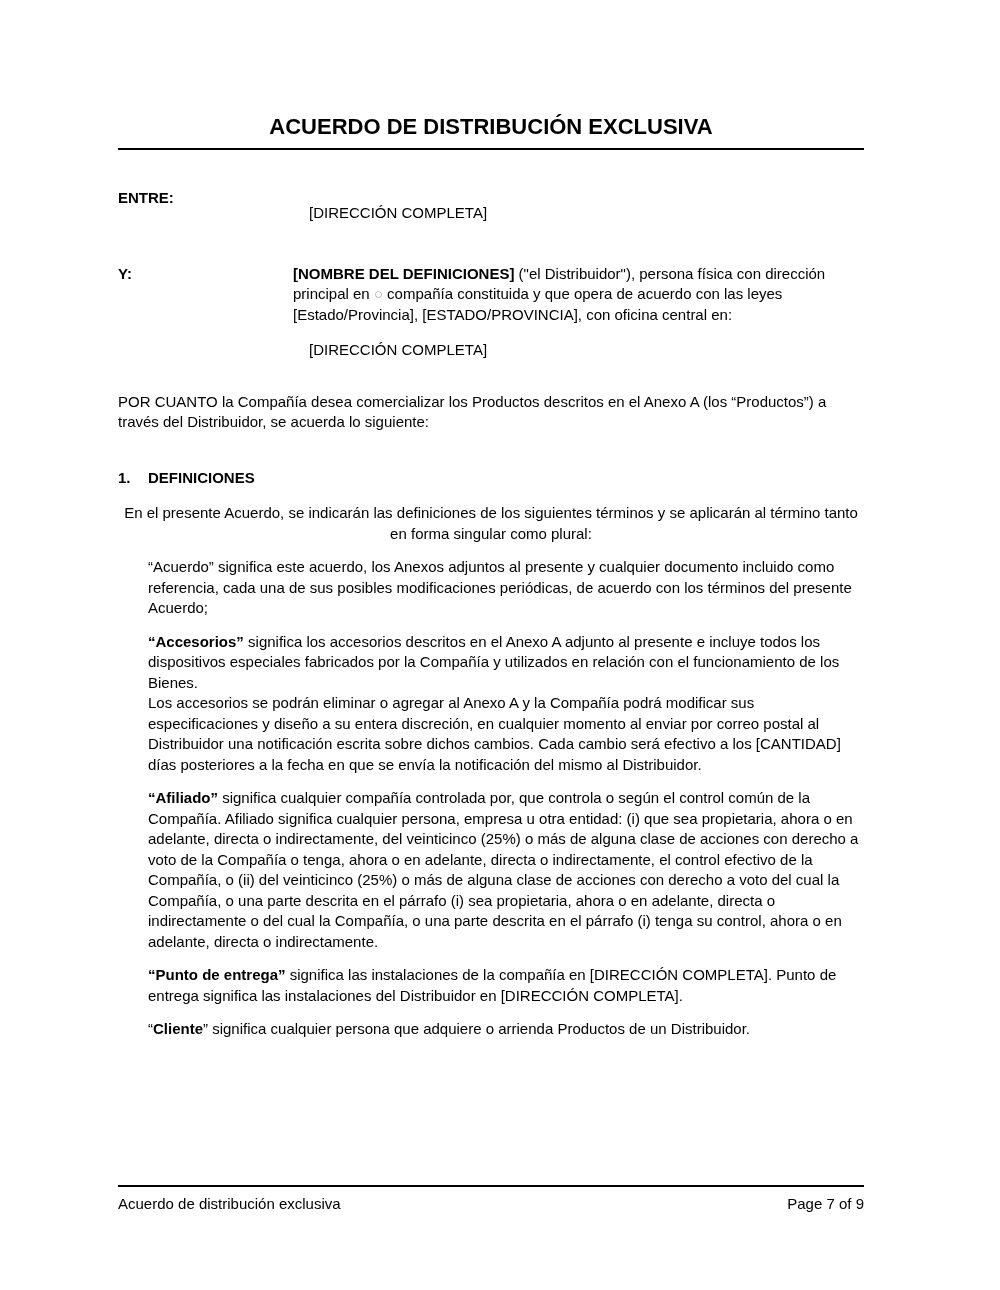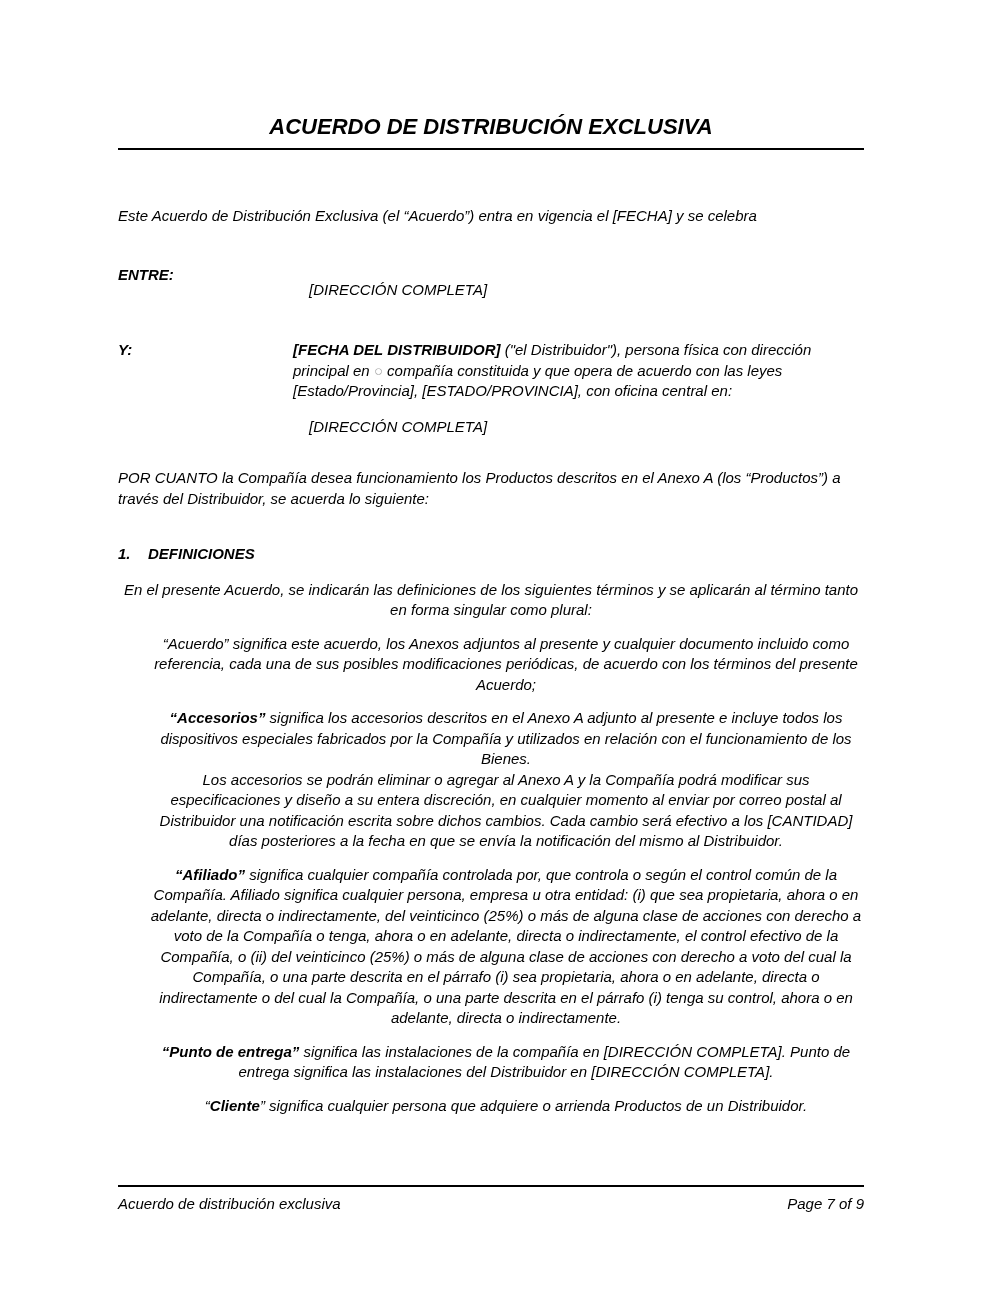--- a/index.html
+++ b/index.html
@@ -8,21 +8,20 @@
     background: #ffffff;
   }
   .page {
     position: relative;
     width: 980px;
     height: 1290px;
     background: #ffffff;
     color: #000000;
     font-family: "Liberation Sans", sans-serif;
     overflow: hidden;
-    font-style: italic;
   }
   .content {
     padding: 112px 116px 0 118px;
   }
   h1.title {
     margin: 0;
     font-size: 22px;
     line-height: 30px;
     font-weight: bold;
     text-align: center;
@@ -52,21 +51,21 @@
   .recital { margin-top: 31px; }
   .sec-heading {
     margin-top: 35px;
     display: flex;
     font-size: 15px;
     line-height: 20.5px;
     font-weight: bold;
   }
   .sec-num { flex: 0 0 30px; }
   .def-intro { margin-top: 15px; text-align: center; }
-  .def { margin-top: 13px; margin-left: 30px; text-align: center; }
+  .def { margin-top: 13px; margin-left: 30px; }
   .footer {
     position: absolute;
     left: 118px;
     right: 116px;
     top: 1185px;
     border-top: 2px solid #000;
     padding-top: 7px;
     display: flex;
     justify-content: space-between;
     font-size: 15px;
@@ -74,38 +73,37 @@
   }
 </style>
 </head>
 <body>
 
 <div class="page">
   <div class="content">
 
     <h1 class="title">ACUERDO DE DISTRIBUCIÓN EXCLUSIVA</h1>
 
-    <p class="para intro"><span>Este Acuerdo de Distribución Exclusiva (el “Acuerdo”) entra en vigencia el [FECHA] y se celebra</span></p>
 
     <div class="party party-entre">
       <div class="party-label">ENTRE:</div>
       <div class="party-body">
         <p class="para address">[DIRECCIÓN COMPLETA]</p>
       </div>
     </div>
 
     <div class="party party-y">
       <div class="party-label">Y:</div>
       <div class="party-body">
-        <p class="para"><span class="b">[FECHA DEL DISTRIBUIDOR]</span><span> ("el Distribuidor"), persona física con dirección principal en </span><span class="muted">○</span><span> compañía constituida y que opera de acuerdo con las leyes [Estado/Provincia], [ESTADO/PROVINCIA], con oficina central en:</span></p>
+        <p class="para"><span class="b">[NOMBRE DEL DEFINICIONES]</span><span> ("el Distribuidor"), persona física con dirección principal en </span><span class="muted">○</span><span> compañía constituida y que opera de acuerdo con las leyes [Estado/Provincia], [ESTADO/PROVINCIA], con oficina central en:</span></p>
         <p class="para address">[DIRECCIÓN COMPLETA]</p>
       </div>
     </div>
 
-    <p class="para recital"><span>POR CUANTO la Compañía desea funcionamiento los Productos descritos en el Anexo A (los “Productos”) a través del Distribuidor, se acuerda lo siguiente:</span></p>
+    <p class="para recital"><span>POR CUANTO la Compañía desea comercializar los Productos descritos en el Anexo A (los “Productos”) a través del Distribuidor, se acuerda lo siguiente:</span></p>
 
     <div class="sec-heading">
       <span class="sec-num">1.</span>
       <span>DEFINICIONES</span>
     </div>
 
     <p class="para def-intro"><span>En el presente Acuerdo, se indicarán las definiciones de los siguientes términos y se aplicarán al término tanto en forma singular como plural:</span></p>
 
     <p class="para def"><span>“Acuerdo” significa este acuerdo, los Anexos adjuntos al presente y cualquier documento incluido como referencia, cada una de sus posibles modificaciones periódicas, de acuerdo con los términos del presente Acuerdo;</span></p>
     <p class="para def"><span class="b">“Accesorios”</span><span> significa los accesorios descritos en el Anexo A adjunto al presente e incluye todos los dispositivos especiales fabricados por la Compañía y utilizados en relación con el funcionamiento de los Bienes.

